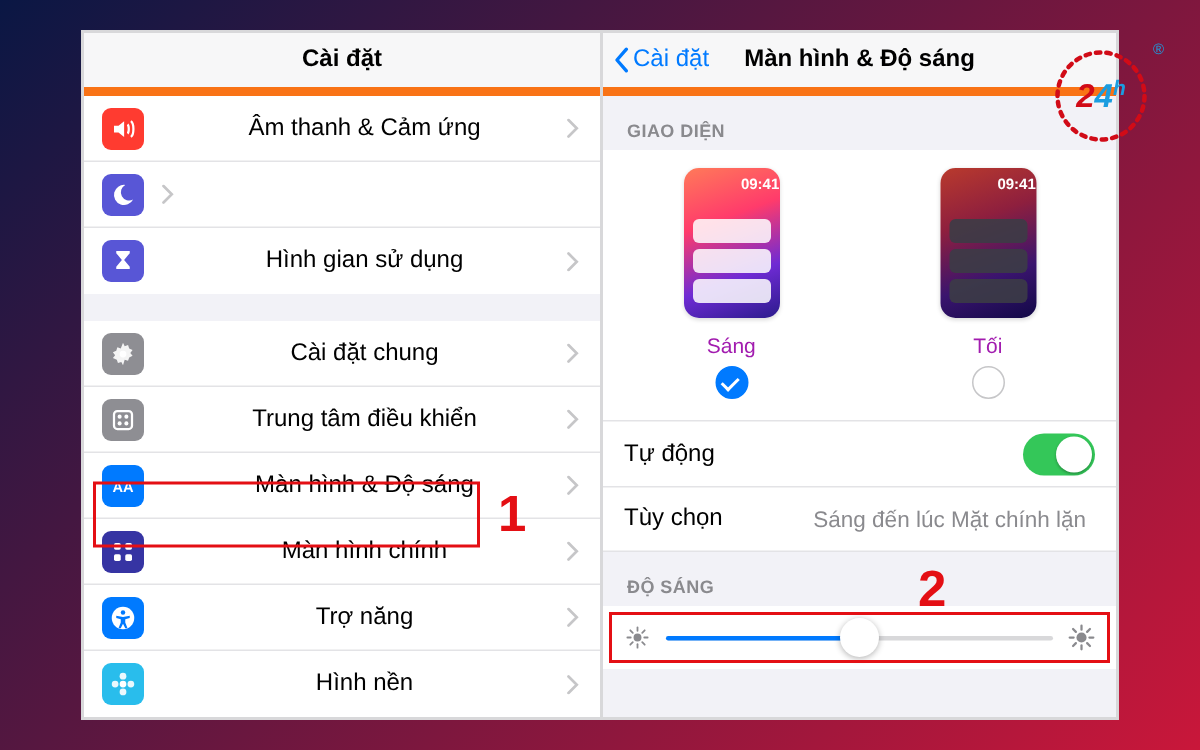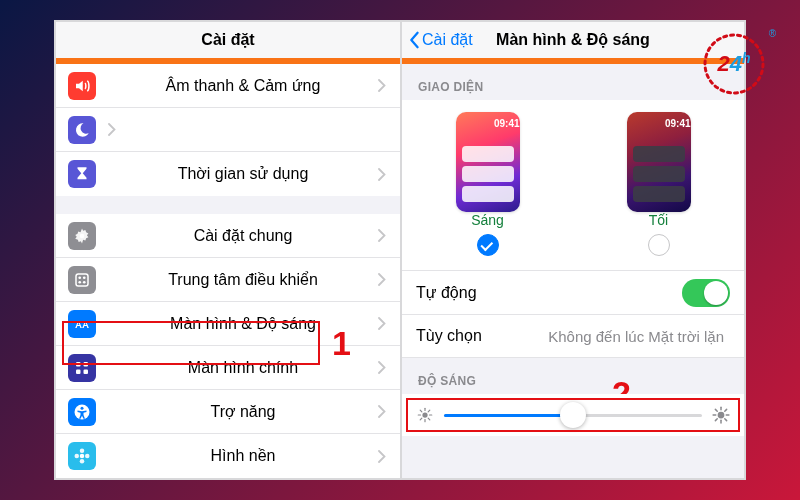--- a/index.html
+++ b/index.html
@@ -122,21 +122,21 @@
     font-size: 10px;
     font-weight: 600;
   }
   .wall .bubble {
     position: absolute;
     left: 6px; right: 6px; height: 16px;
     border-radius: 4px;
   }
   .wall.light .bubble { background: rgba(255,255,255,0.85); }
   .wall.dark  .bubble { background: rgba(60,60,70,0.9); }
-  .mode .mlabel { font-size: 14px; color: #15803d; }
+  .mode .mlabel { margin-top: 10px; font-size: 14px; color: #a21caf; }
   .mode .radio {
     margin-top: 6px;
     width: 22px; height: 22px;
     border-radius: 50%;
     border: 1.5px solid #c6c6c8;
     display: flex; align-items: center; justify-content: center;
   }
   .mode .radio.checked {
     background: #007aff;
     border-color: #007aff;
@@ -249,21 +249,21 @@
                 <path d="M1 1 L6.5 6.5 L1 12" stroke="#c6c6c8" stroke-width="1.8" fill="none" stroke-linecap="round"></path>
               </svg>
             </span>
           </div>
           <div class="row">
       <div class="icon-box" style="background:#5856d6">
               <svg width="18" height="18" viewBox="0 0 24 24">
                 <path fill="#fff" d="M6 3h12v2l-5 6 5 6v2H6v-2l5-6-5-6V3z"></path>
               </svg>
             </div>
-      <div class="label">Thời gian sử dụng</div>
+      <div class="label">Hình gian sử dụng</div>
       <span class="chev">
               <svg viewBox="0 0 8 13">
                 <path d="M1 1 L6.5 6.5 L1 12" stroke="#c6c6c8" stroke-width="1.8" fill="none" stroke-linecap="round"></path>
               </svg>
             </span>
           </div>
         </div>
         <div class="section-gap"></div>
         <div class="list">
           <div class="row">
@@ -400,21 +400,21 @@
     <div class="radio "></div>
         </div>
       </div>
 
     <div class="row2">
       <div class="label">Tự động</div>
       <div class="switch"></div>
     </div>
     <div class="row2" style="border-bottom:0.5px solid #e3e3e6">
       <div class="label">Tùy chọn</div>
-      <div class="value">Không đến lúc Mặt trời lặn</div>
+      <div class="value">Sáng đến lúc Mặt chính lặn</div>
       <span class="chev"><svg viewBox="0 0 8 13">
             <path d="M1 1 L6.5 6.5 L1 12" stroke="#c6c6c8" stroke-width="1.8" fill="none" stroke-linecap="round"></path>
           </svg></span>
     </div>
 
     <div class="callout" id="co2" style="left: 210px; top: 352px;">2</div>
 
     <div class="section-header">ĐỘ SÁNG</div>
     <div class="slider-row" style="position:relative">
       <span class="sun">

